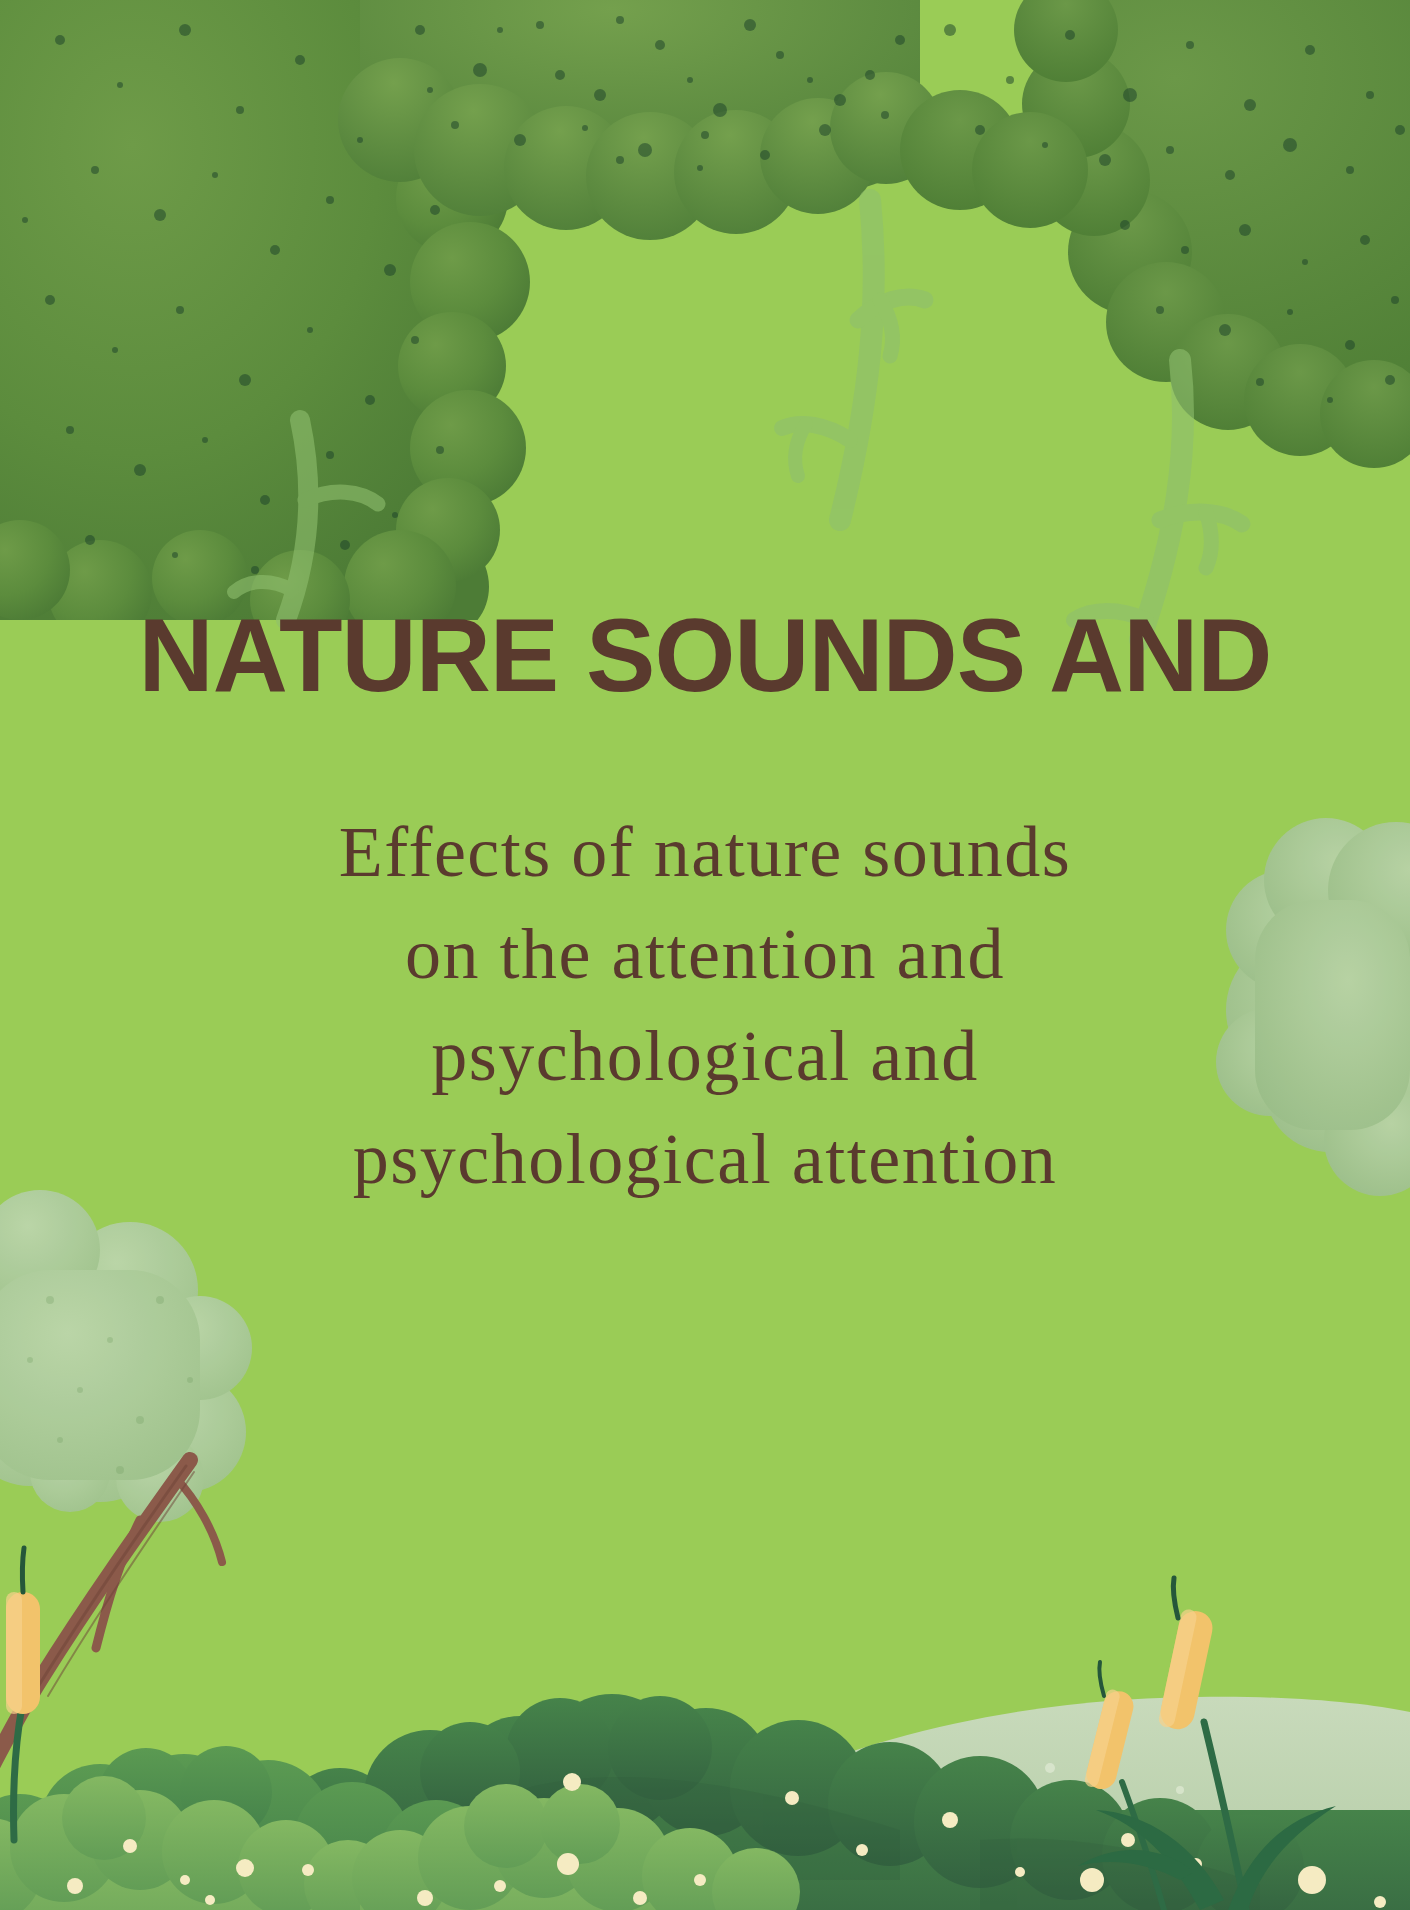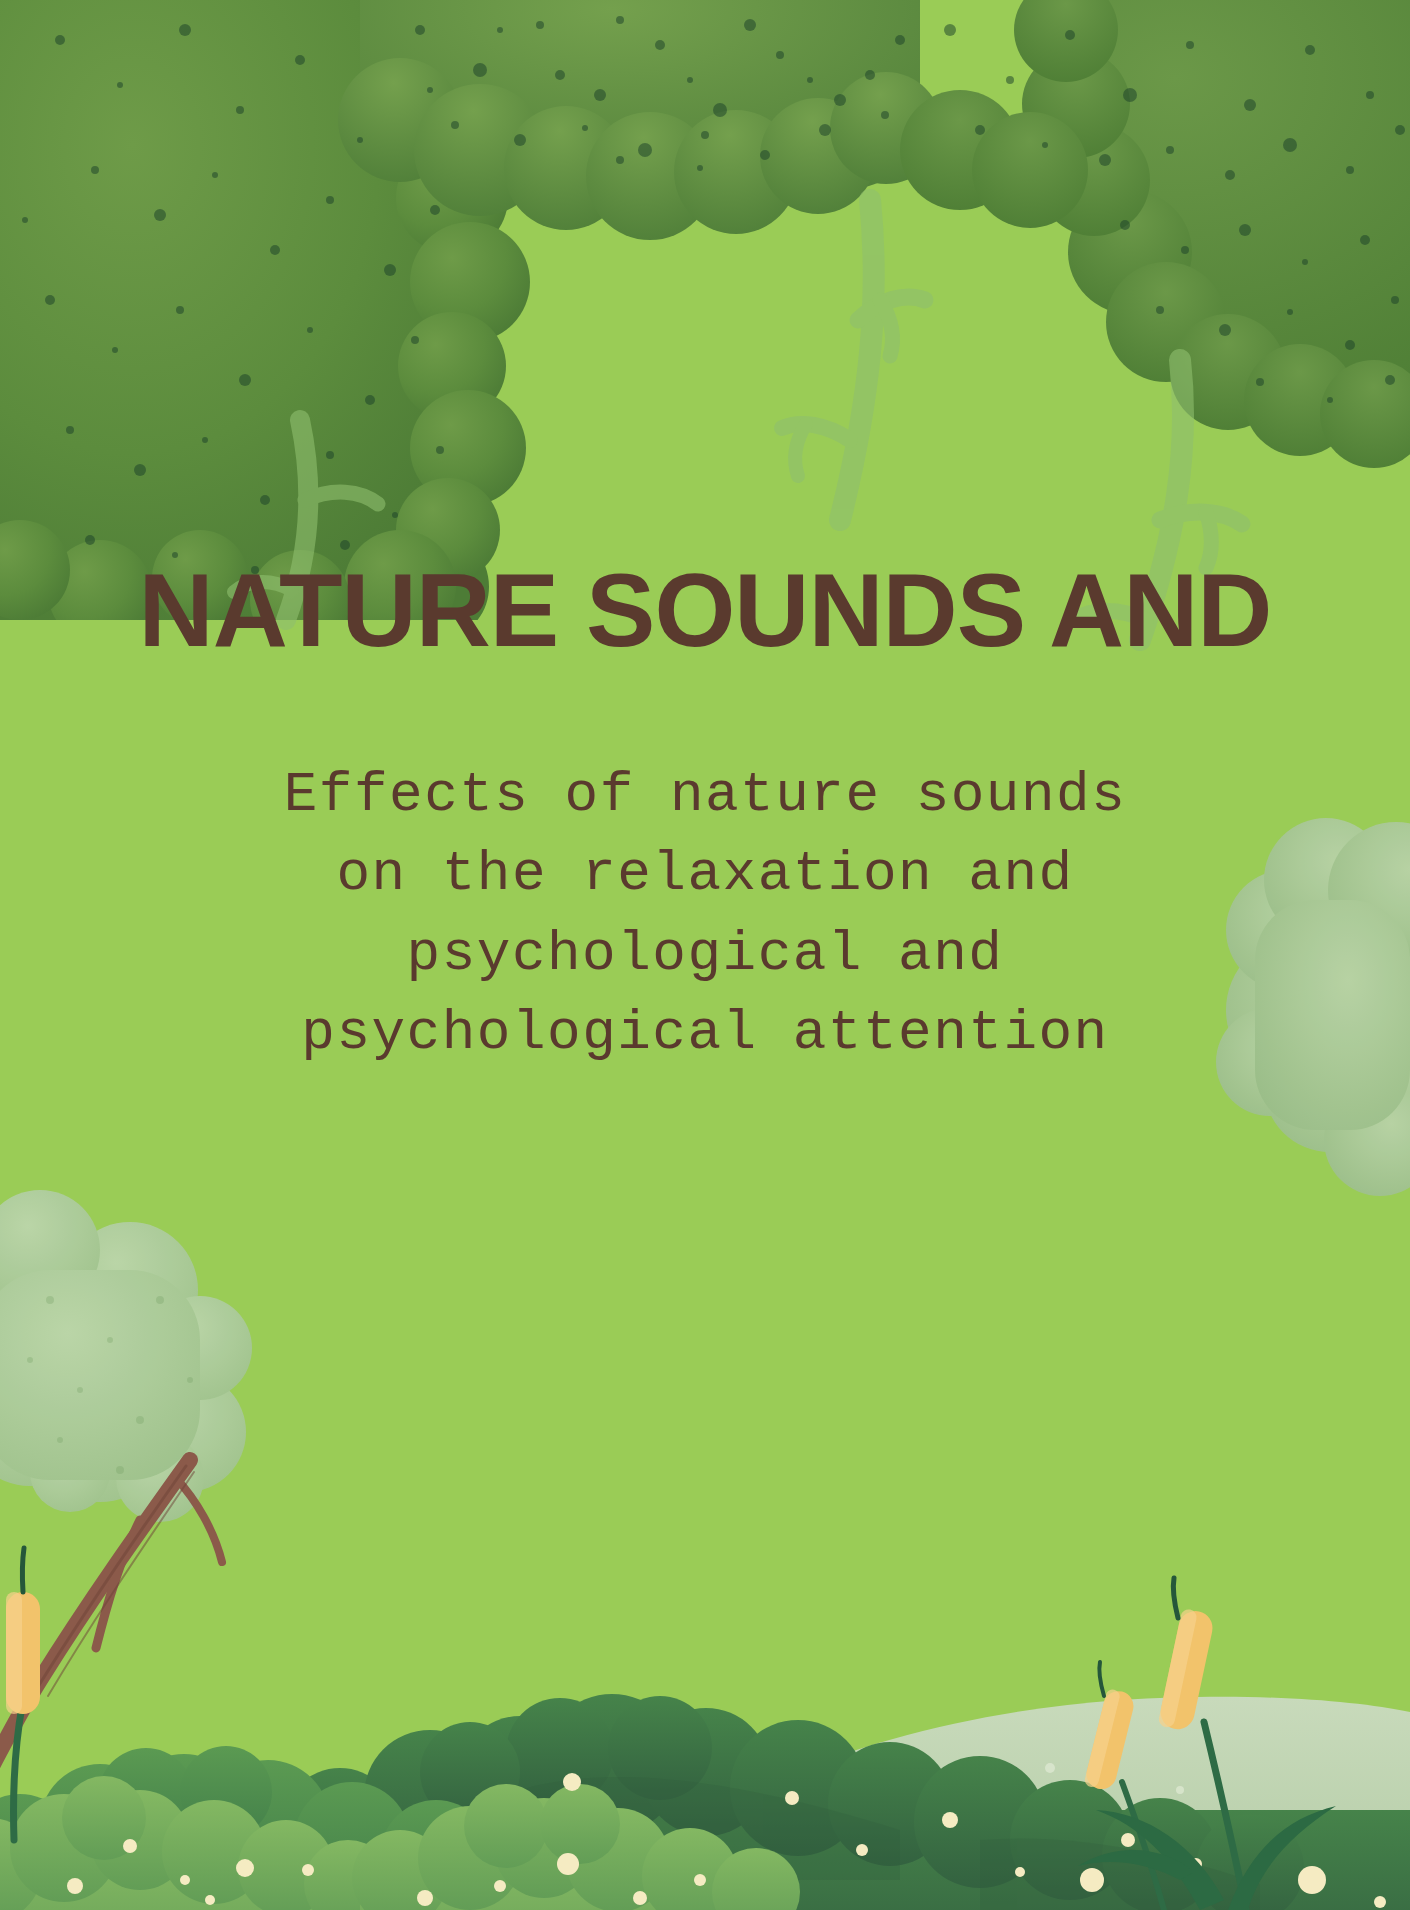--- a/index.html
+++ b/index.html
@@ -19,39 +19,39 @@
     position: absolute;
     top: 0; left: 0;
     width: 1410px;
     height: 1910px;
     pointer-events: none;
   }
   
   .text-stack {
     position: absolute;
     left: 0;
-    top: 547px;
+    top: 592px;
     width: 1410px;
     text-align: center;
     z-index: 40;
   }
   .poster-title {
     font-family: "Liberation Sans", sans-serif;
     font-weight: bold;
     font-size: 104px;
     line-height: 1.22;
     letter-spacing: -1px;
     color: #5A3A2E;
     margin: 0 58px;
     text-transform: uppercase;
   }
   .poster-subtitle {
-    font-family: Liberation Mono, monospace;
+    font-family: Liberation Serif, serif;
     font-weight: 400;
-    font-size: 56px;
+    font-size: 72px;
     line-height: 1.42;
     letter-spacing: 1.5px;
     color: #5A3A2E;
     margin: 82px 40px 0 40px;
   }
 </style>
 </head>
 <body>
 
 <div id="poster">
@@ -472,19 +472,19 @@
       </g>
     </svg>
   </div>
 
   <div class="text-stack">
     <h1 class="poster-title">
       <span>NATURE SOUNDS AND</span><br>
     </h1>
     <p class="poster-subtitle">
       <span>Effects of nature sounds</span><br>
-      <span>on the relaxation and</span><br>
+      <span>on the attention and</span><br>
       <span>psychological and</span><br>
       <span>psychological attention</span>
     </p>
   </div>
 
 </div>
 
 </body></html>

